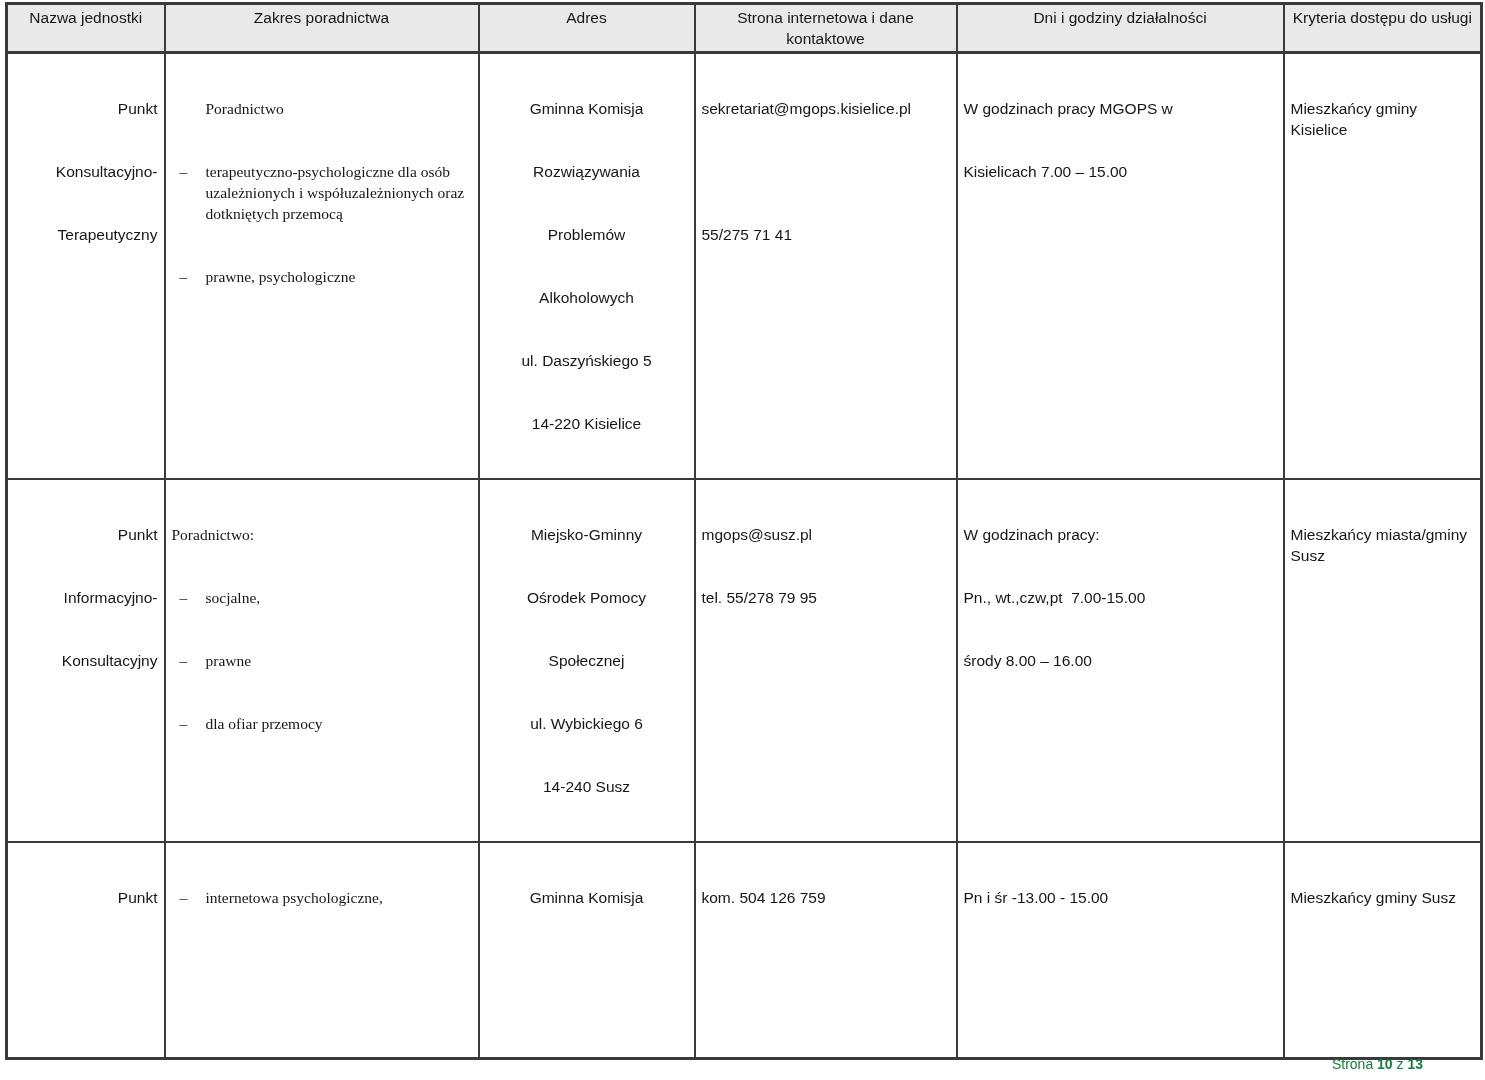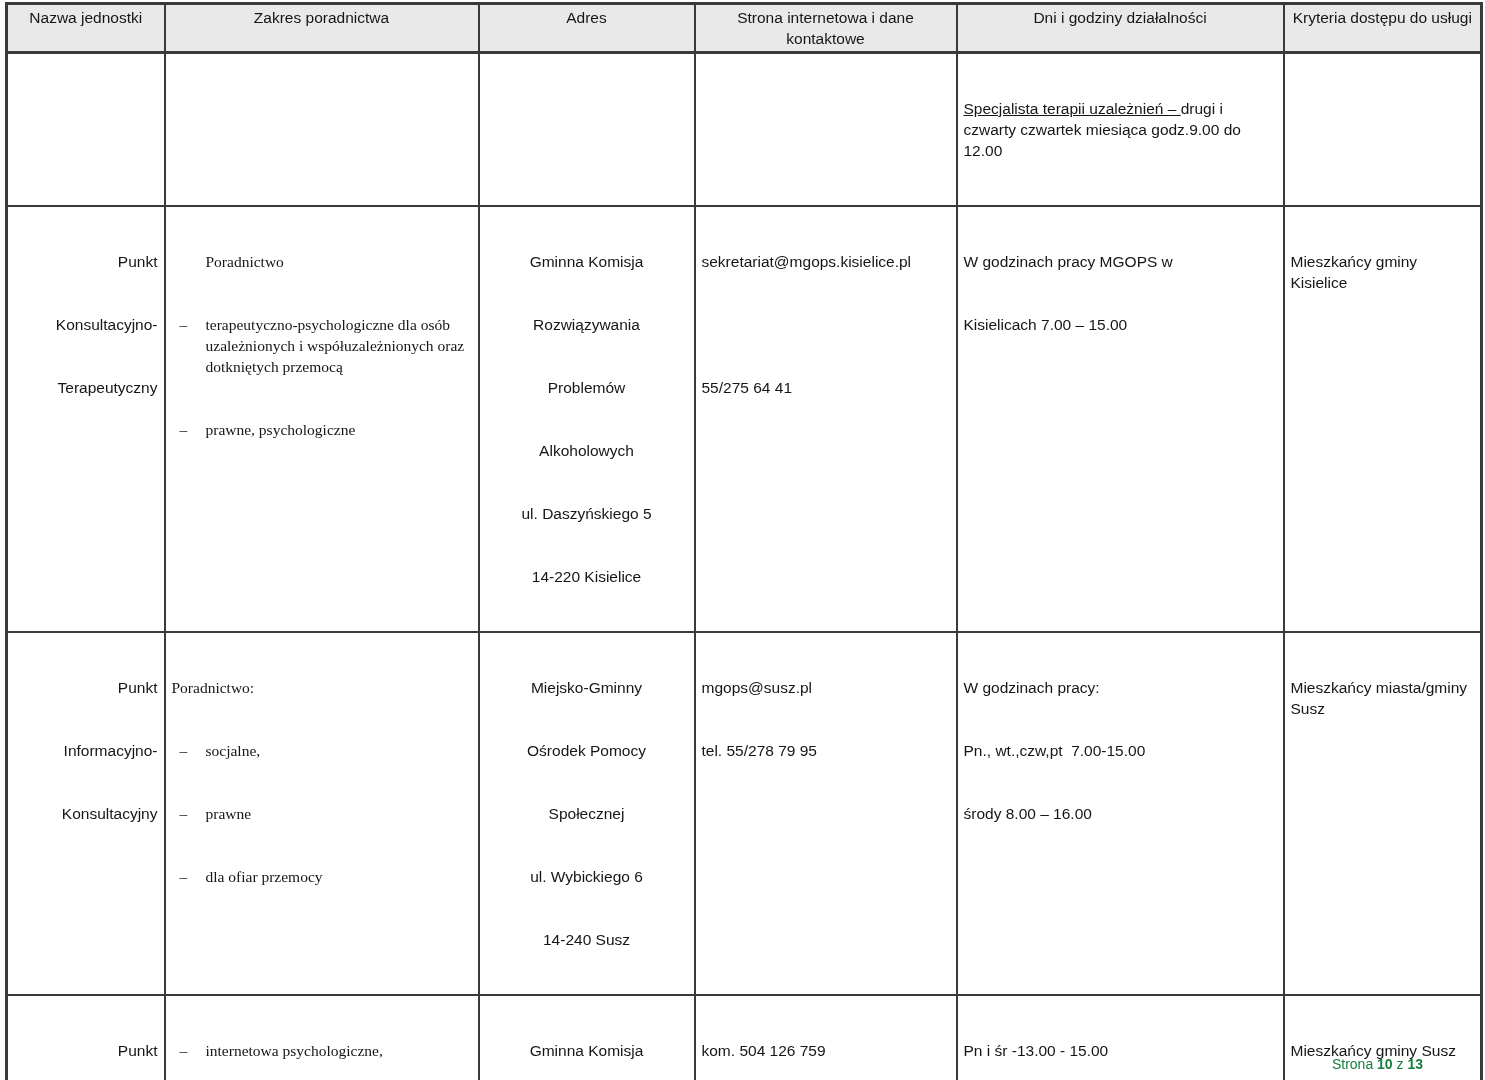--- a/index.html
+++ b/index.html
@@ -42,30 +42,20 @@
         <th>Nazwa jednostki</th>
         <th>Zakres poradnictwa</th>
         <th>Adres</th>
         <th>Strona internetowa i dane kontaktowe</th>
         <th>Dni i godziny działalności</th>
         <th>Kryteria dostępu do usługi</th>
       </tr>
     </thead>
     <tbody>
 
-      <tr class="tr0">
-        <td class="c-name"></td>
-        <td class="c-scope"></td>
-        <td class="c-addr"></td>
-        <td class="c-contact"></td>
-        <td class="c-hours">
-          <div><span class="u">Specjalista terapii uzależnień – </span><span>drugi i czwarty czwartek miesiąca godz.9.00 do 12.00</span></div>
-        </td>
-        <td class="c-crit"></td>
-      </tr>
 
       <tr class="tr1">
         <td class="c-name">
           <div>Punkt</div>
           <div>Konsultacyjno-</div>
           <div>Terapeutyczny</div>
         </td>
         <td class="c-scope">
           <div class="ind">Poradnictwo</div>
           <div class="li"><span class="dash">–</span><span>terapeutyczno-psychologiczne dla osób uzależnionych i współuzależnionych oraz dotkniętych przemocą</span></div>
@@ -75,21 +65,21 @@
           <div>Gminna Komisja</div>
           <div>Rozwiązywania</div>
           <div>Problemów</div>
           <div>Alkoholowych</div>
           <div>ul. Daszyńskiego 5</div>
           <div>14-220 Kisielice</div>
         </td>
         <td class="c-contact">
           <div>sekretariat@mgops.kisielice.pl</div>
           <div class="gap"></div>
-          <div>55/275 64 41</div>
+          <div>55/275 71 41</div>
         </td>
         <td class="c-hours">
           <div>W godzinach pracy MGOPS w</div>
           <div>Kisielicach 7.00 – 15.00</div>
         </td>
         <td class="c-crit">
           <div>Mieszkańcy gminy Kisielice</div>
         </td>
       </tr>
 

